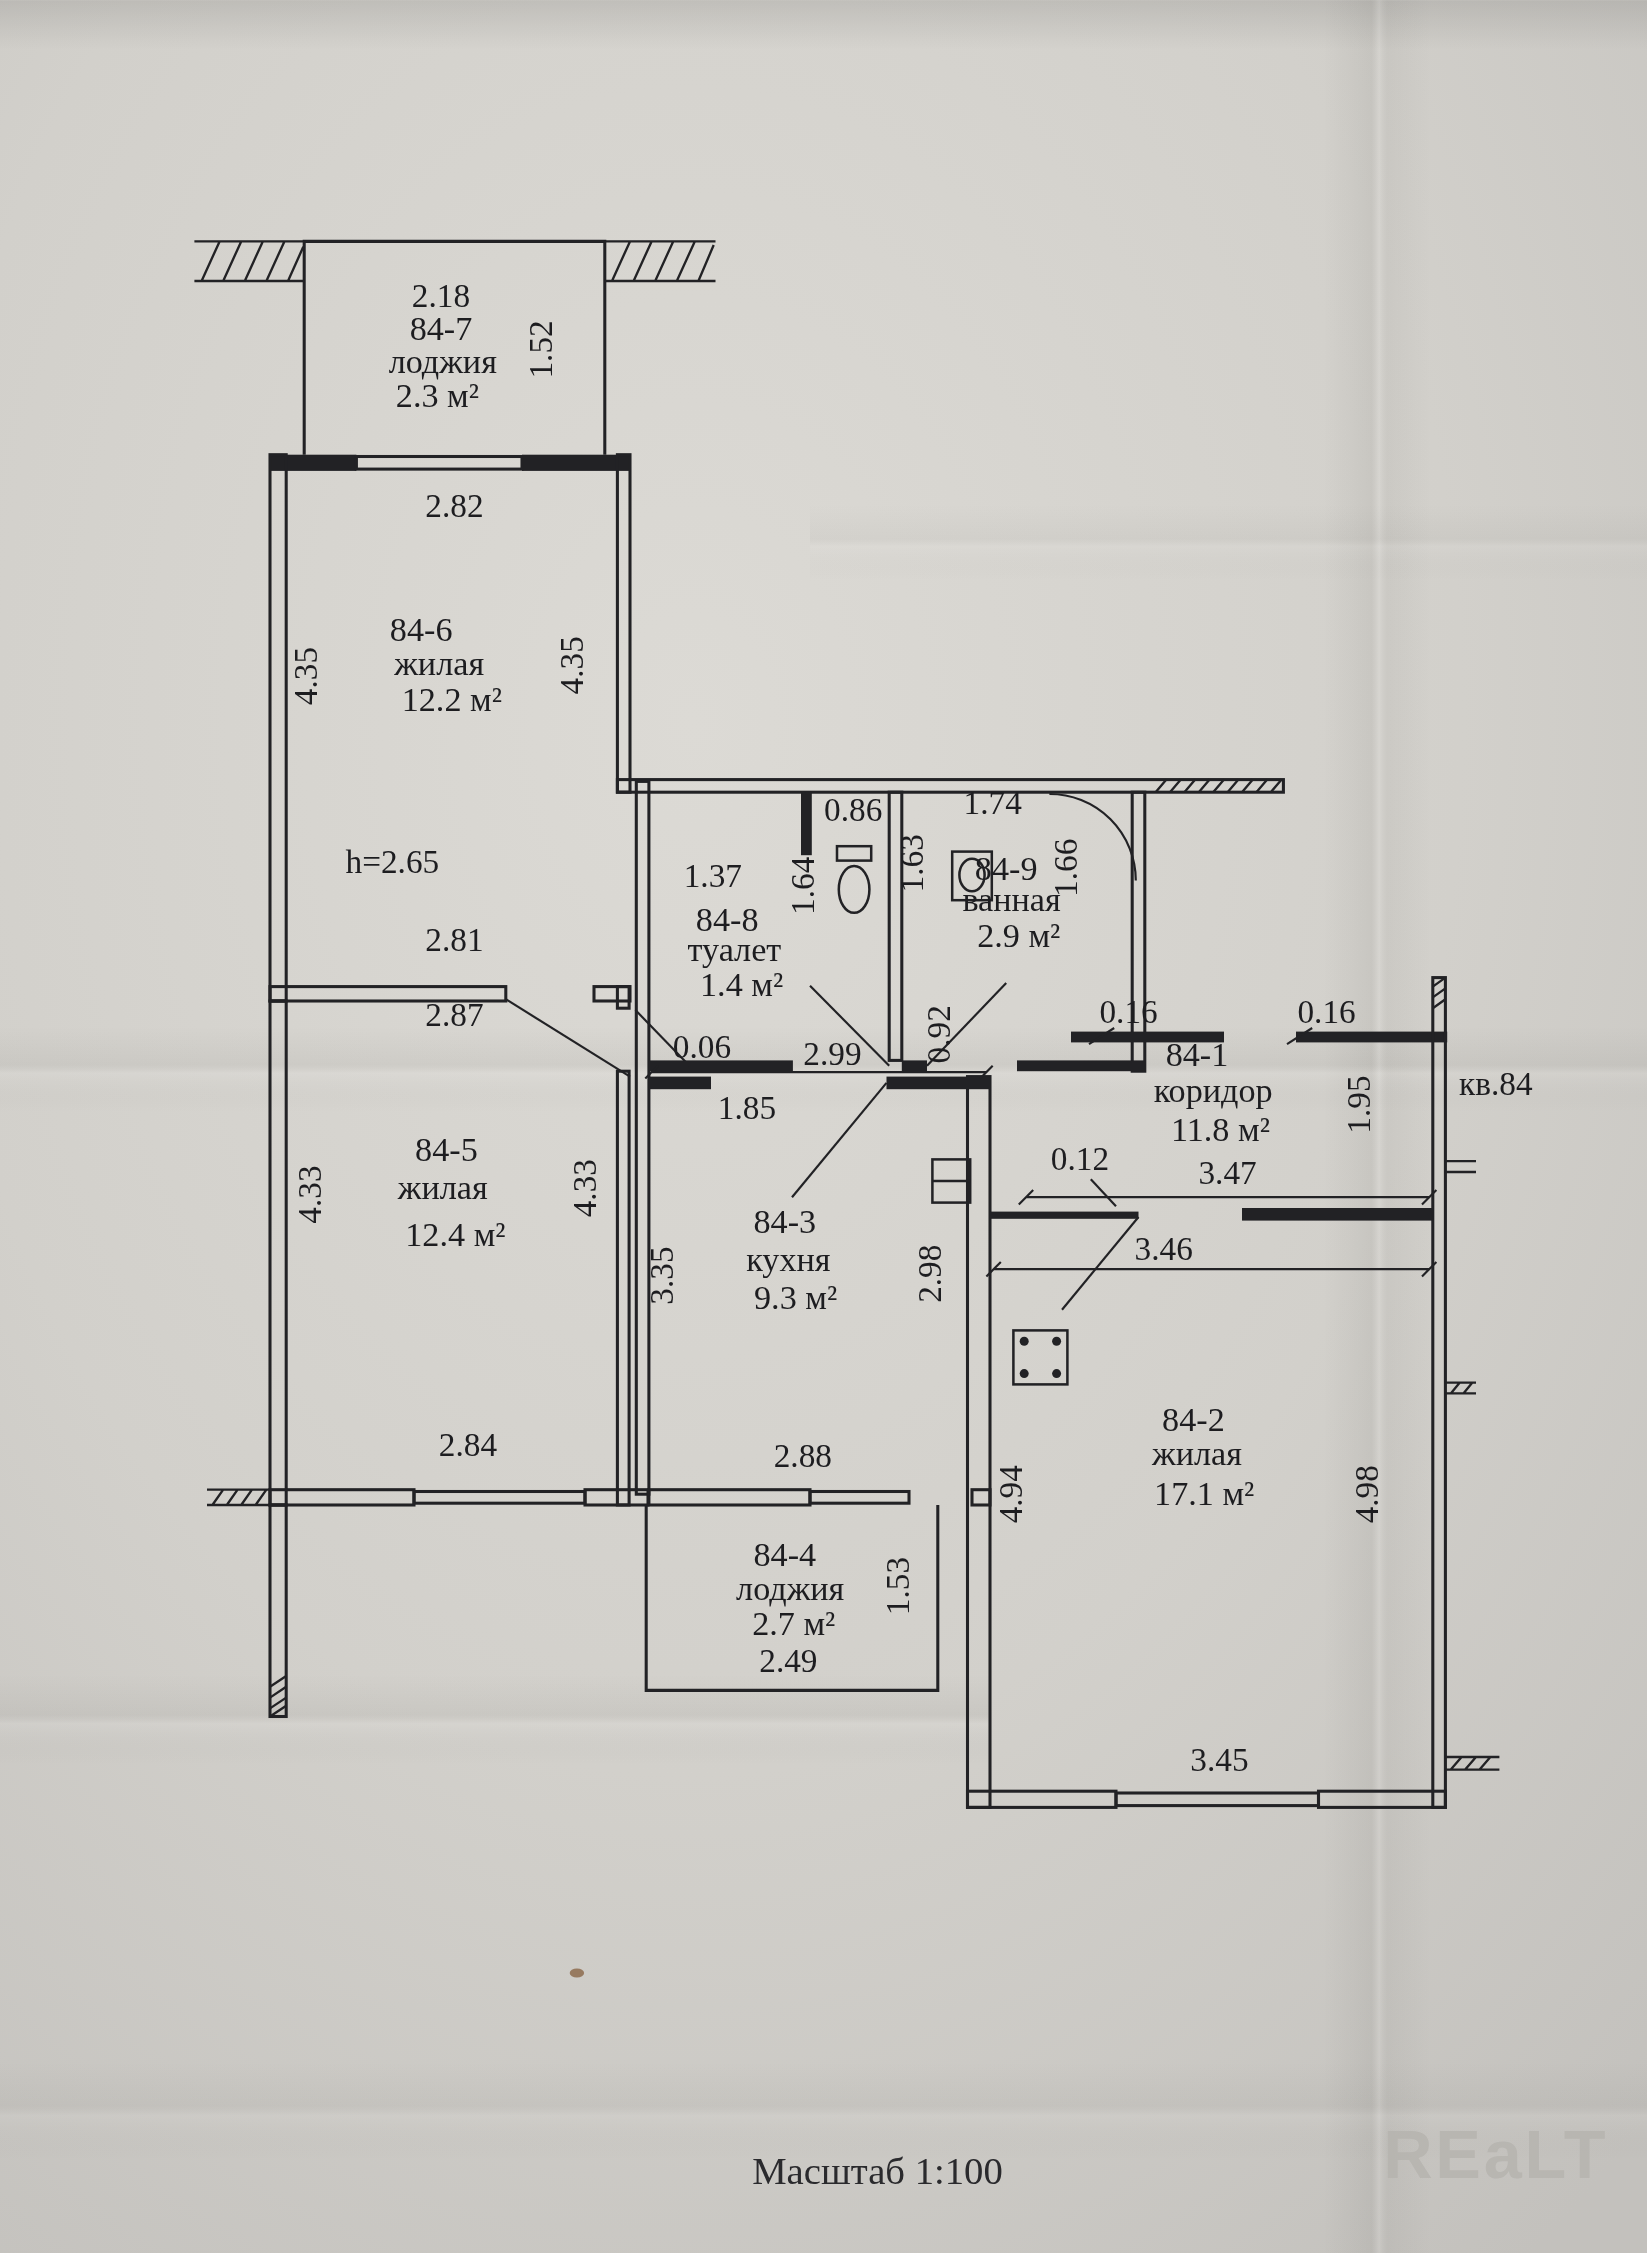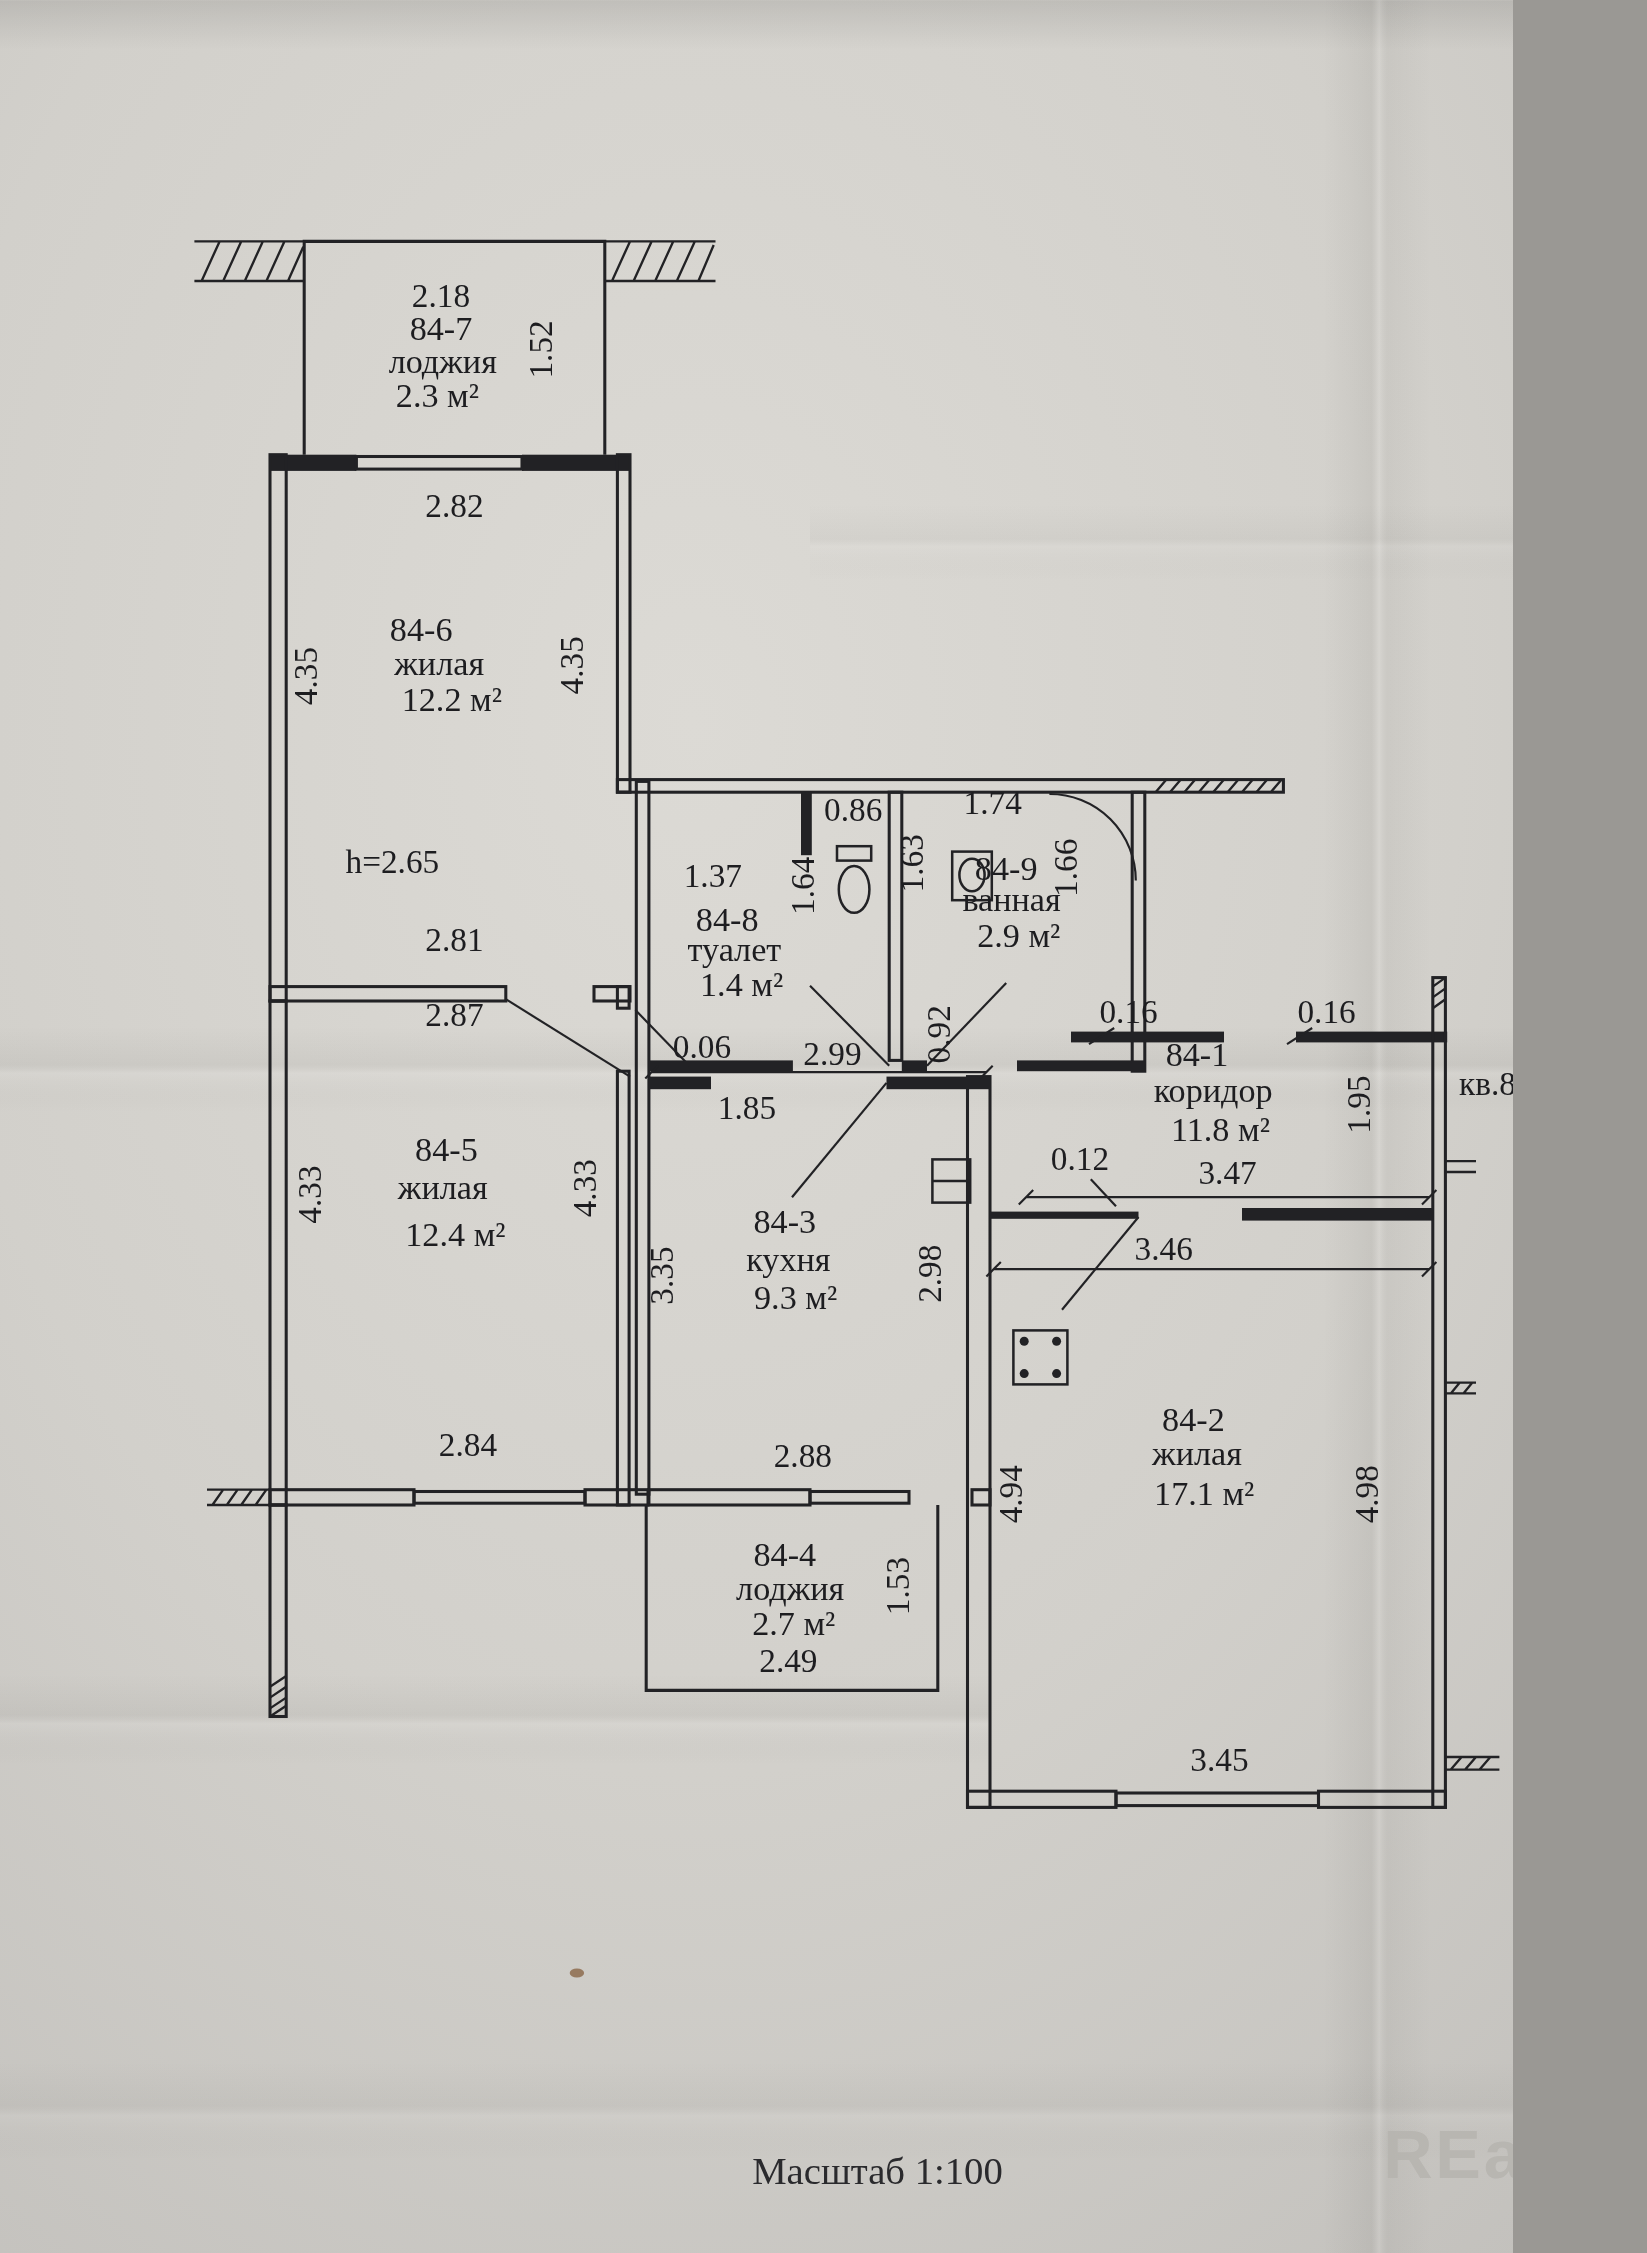--- a/index.html
+++ b/index.html
@@ -1,16 +1,16 @@
 <!DOCTYPE html>
 <html style="font-size:14.4px"><head>
 <meta charset="utf-8">
 <style>
   html,body{margin:0;padding:0;background:#9a9894;}
-  .page{position:relative;width:1513px;height:2254px;overflow:hidden;background:#d2d0cb;}
+  .page{position:relative;width:1647px;height:2254px;overflow:hidden;background:#d2d0cb;}
   svg{position:absolute;left:0;top:0;}
   text{font-family:"Liberation Serif","DejaVu Serif",serif;fill:#1d1d20;}
   .t{font-size:37px;text-anchor:middle;}
   .r{font-size:38px;text-anchor:middle;}
   .scale{font-size:43px;text-anchor:middle;fill:#2a2a2d;}
   .wm{font-family:"Liberation Sans","DejaVu Sans",sans-serif;font-size:76px;font-weight:700;
       fill:#b7b5b0;text-anchor:middle;letter-spacing:3px;opacity:.9;}
   .w{stroke:#222225;stroke-width:3.4;fill:none;}
   .wf{fill:#222225;stroke:none;}
   .h{stroke:#222225;stroke-width:2.6;fill:none;}

